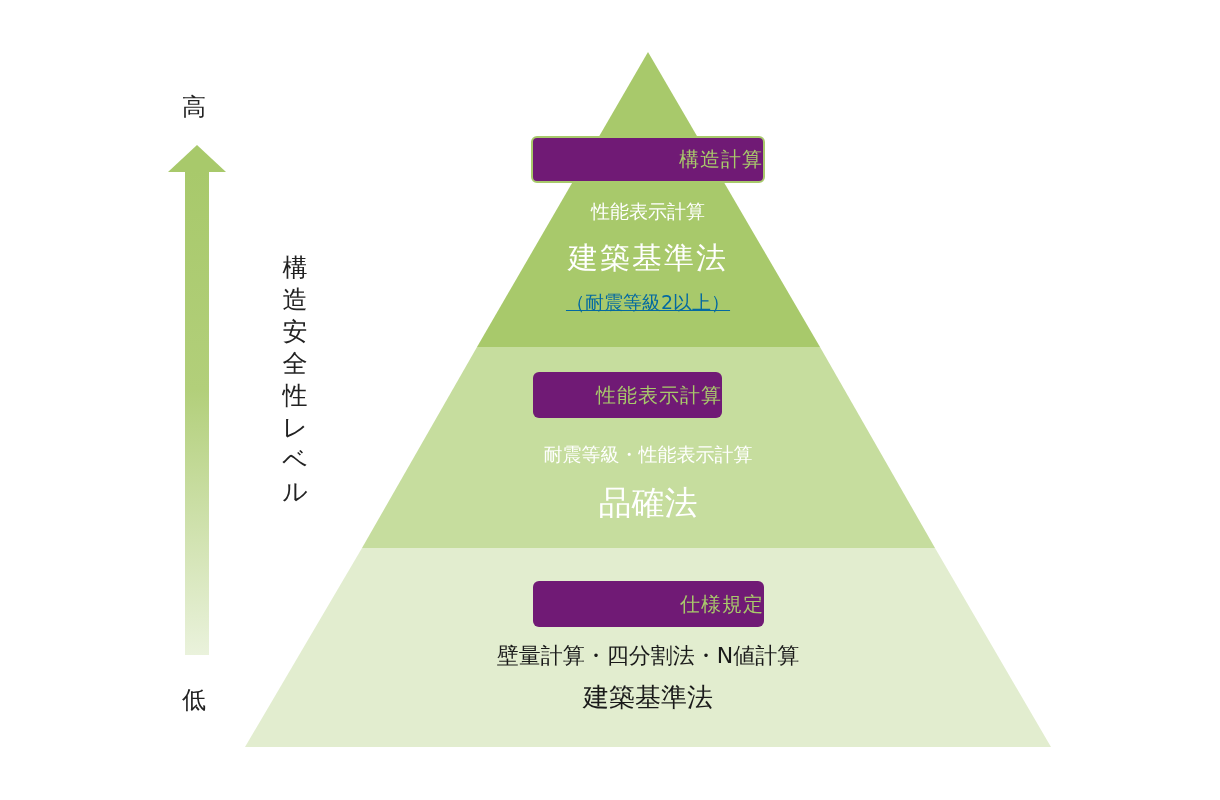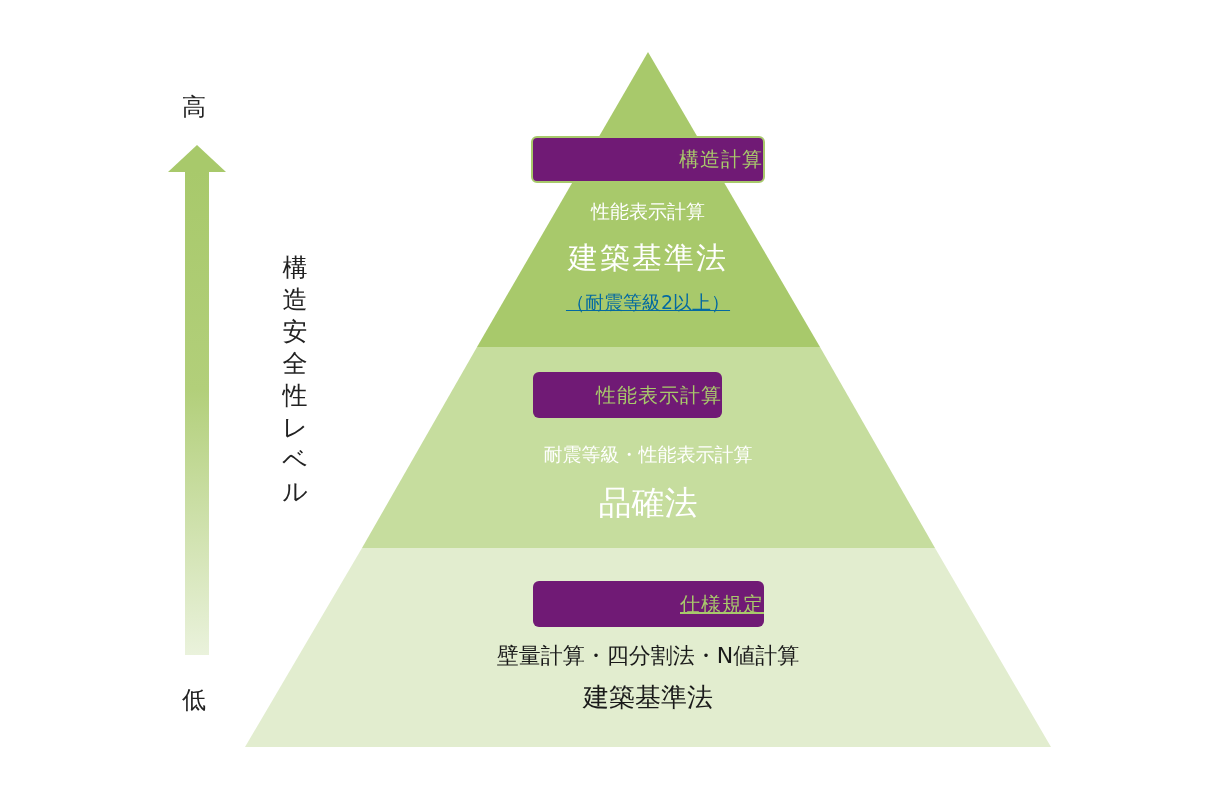--- a/index.html
+++ b/index.html
@@ -70,17 +70,17 @@
 <div class="label-text" style="left:648px; top:202px; font-size:19px; color:#ffffff;">性能表示計算</div>
 <div class="label-text" style="left:648px; top:243px; font-size:30px; color:#ffffff; letter-spacing:2px;">建築基準法</div>
 <div class="label-text" style="left:648px; top:293px; font-size:19px; color:#0369a1;text-decoration:underline;">（耐震等級2以上）</div>
 
 <div class="tier-box" style="left:533px; top:372px; width:189px; height:46px; color:#a8c96b;">
   <span>性能表示計算</span>
 </div>
 <div class="label-text" style="left:648px; top:445px; font-size:19px; color:#ffffff;">耐震等級・性能表示計算</div>
 <div class="label-text" style="left:648px; top:486px; font-size:33px; color:#ffffff;">品確法</div>
 
-<div class="tier-box" style="left:533px; top:581px; width:231px; height:46px; color:#a8c96b;text-decoration:underline;">
+<div class="tier-box" style="left:533px; top:581px; width:231px; height:46px; color:#a8c96b;">
   <span>仕様規定</span>
 </div>
 <div class="label-text" style="left:648px; top:645px; font-size:22px; color:#1a1a1a;">壁量計算・四分割法・N値計算</div>
 <div class="label-text" style="left:648px; top:684px; font-size:26px; color:#1a1a1a;">建築基準法</div>
 
 </body></html>

